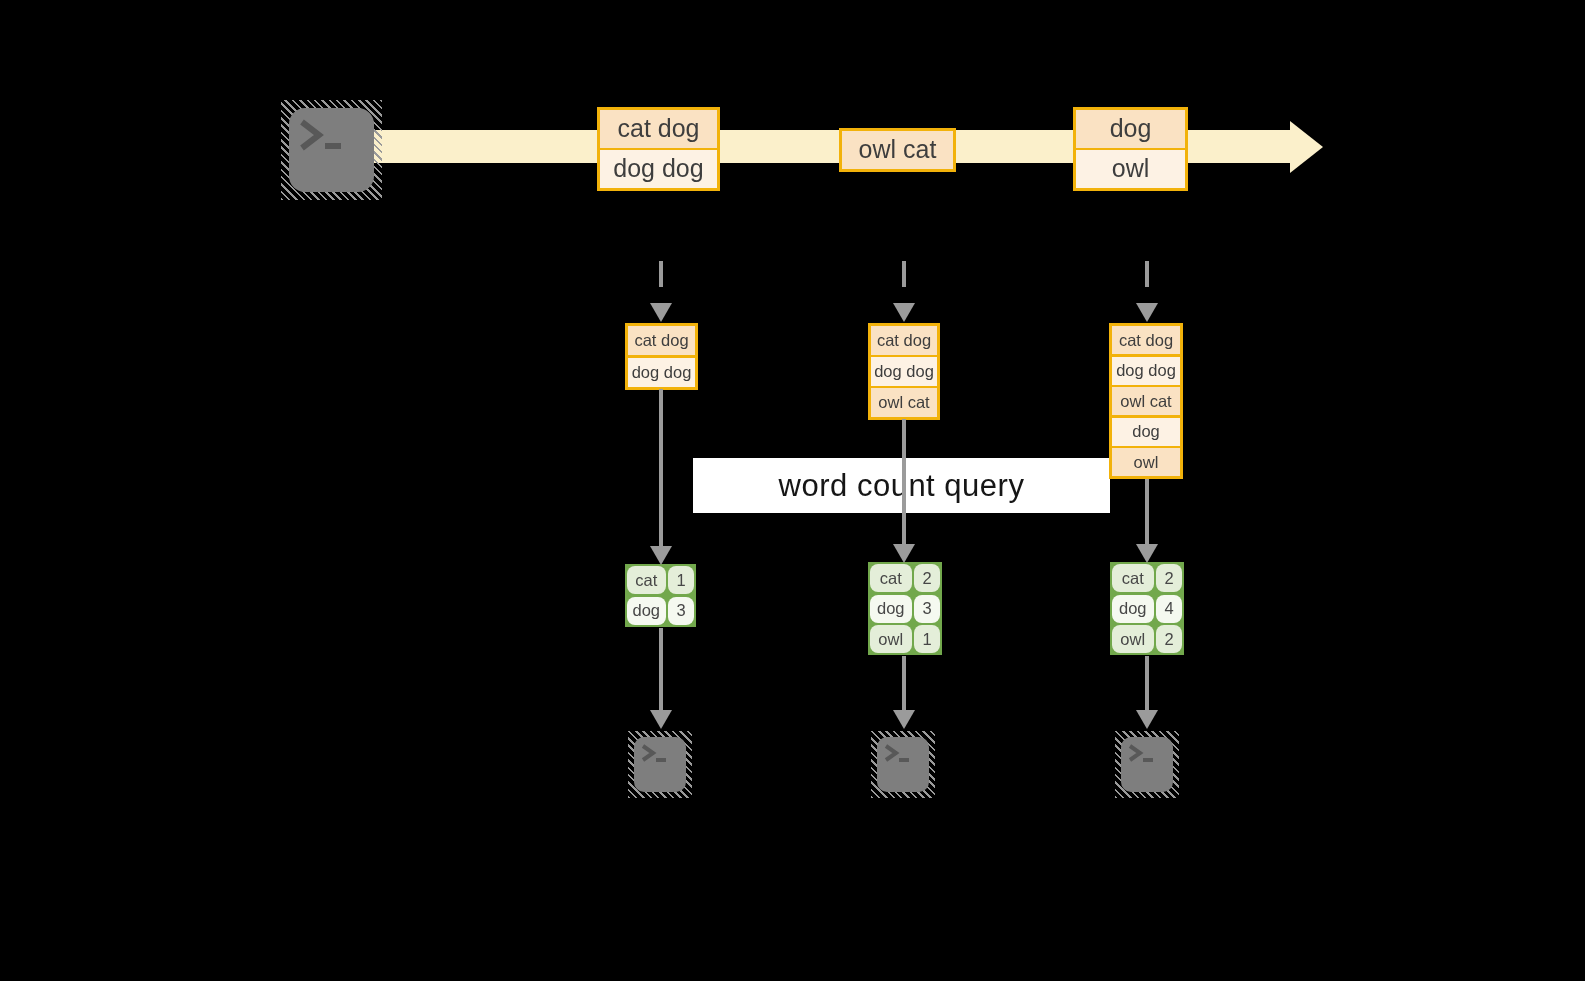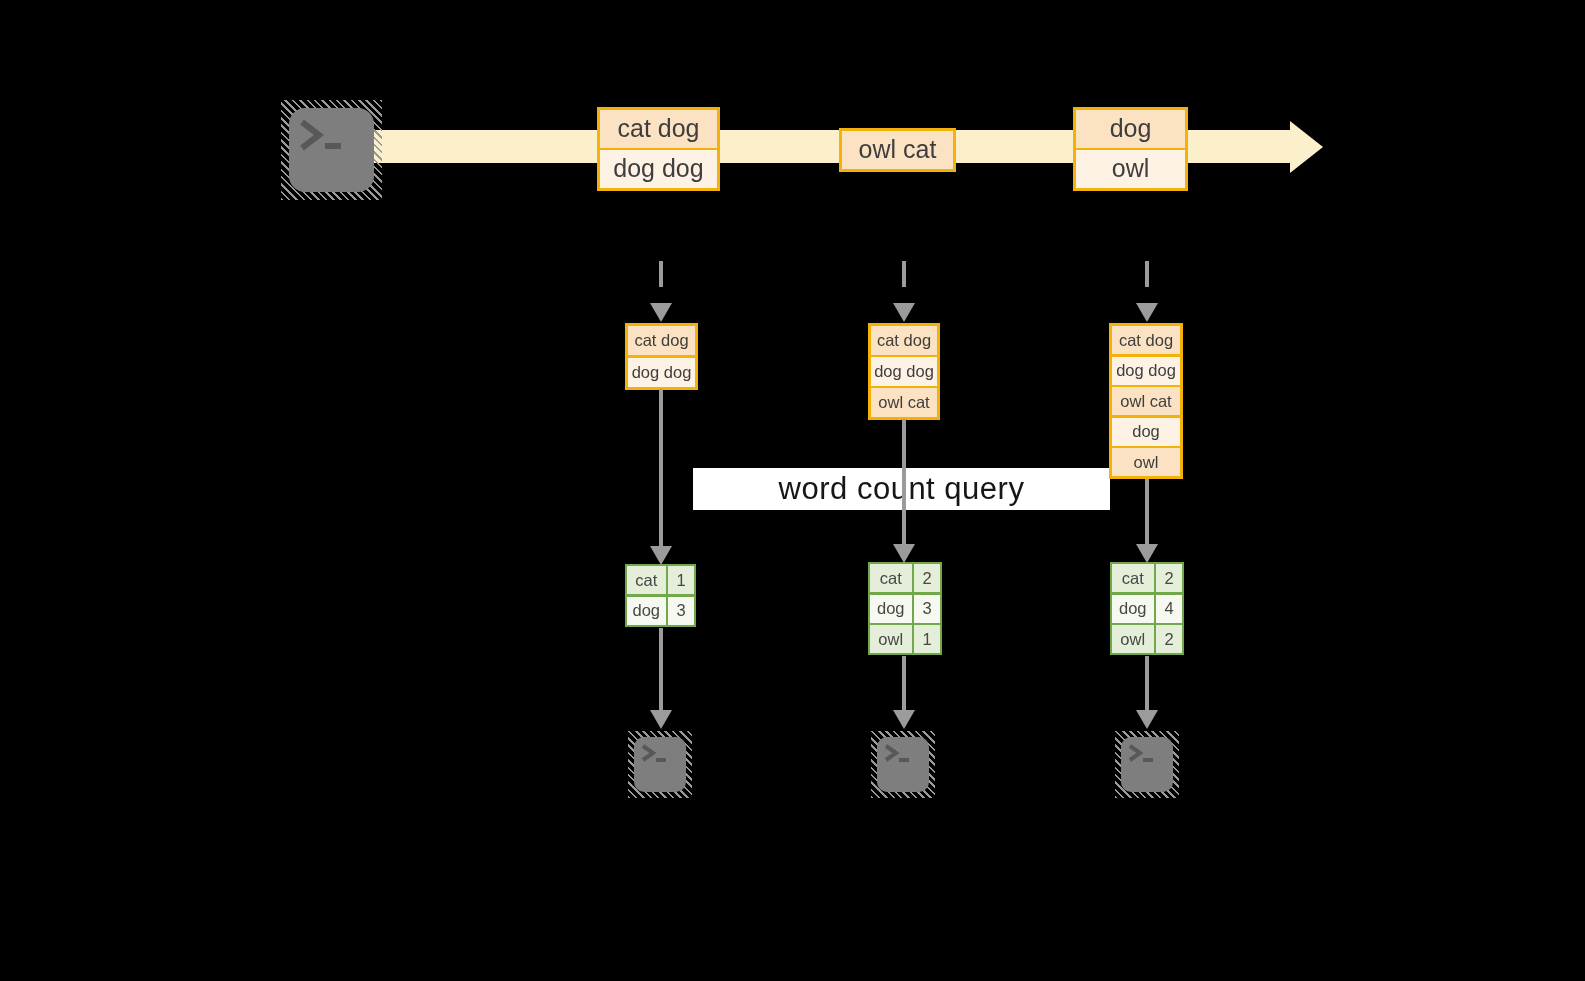--- a/index.html
+++ b/index.html
@@ -40,21 +40,21 @@
   .obox.small .ocell{font-size:16.5px;}
 
   
   .gtable{
     position:absolute;background:#72A84C;border:2.5px solid #72A84C;
     display:grid;gap:2.5px;box-sizing:border-box;grid-template-columns:1fr 26px;
     grid-auto-rows:28px;
   }
   .gcell{
     display:flex;align-items:center;justify-content:center;
-    font-size:16.5px;color:#474747;line-height:1;
+    font-size:16.5px;color:#474747;line-height:1;border-radius:8px;
   }
   .gcell:nth-child(4n+1),.gcell:nth-child(4n+2){background:#E4EED9;}
   .gcell:nth-child(4n+3),.gcell:nth-child(4n){background:#F5F9F0;}
 
   
   .vline{position:absolute;width:3.5px;background:#9B9B9B;z-index:3;}
   .vdash{
     position:absolute;width:3.5px;z-index:3;
     background:repeating-linear-gradient(180deg,#9B9B9B 0 26px,rgba(0,0,0,0) 26px 42px);
   }
@@ -123,21 +123,21 @@
   </div>
 
   <div class="obox small z2" style="left:1109px;top:323px;width:74px;">
     <div class="ocell" style="height:28px">cat dog</div>
     <div class="ocell" style="height:28px">dog dog</div>
     <div class="ocell" style="height:28px">owl cat</div>
     <div class="ocell" style="height:28px">dog</div>
     <div class="ocell" style="height:28px">owl</div>
   </div>
 
-  <div class="query-band" style="left:693px;top:468px;width:417px;height:42px;">
+  <div class="query-band" style="left:693px;top:458px;width:417px;height:55px;">
     <span>word count query</span>
   </div>
 
   <div class="vline" style="left:659px;top:389px;height:157px;"></div>
   <div class="ahead" style="left:650px;top:546px;"></div>
 
   <div class="vline" style="left:902px;top:419px;height:125px;"></div>
   <div class="ahead" style="left:893px;top:544px;"></div>
 
   <div class="vline" style="left:1145px;top:479px;height:65px;"></div>

